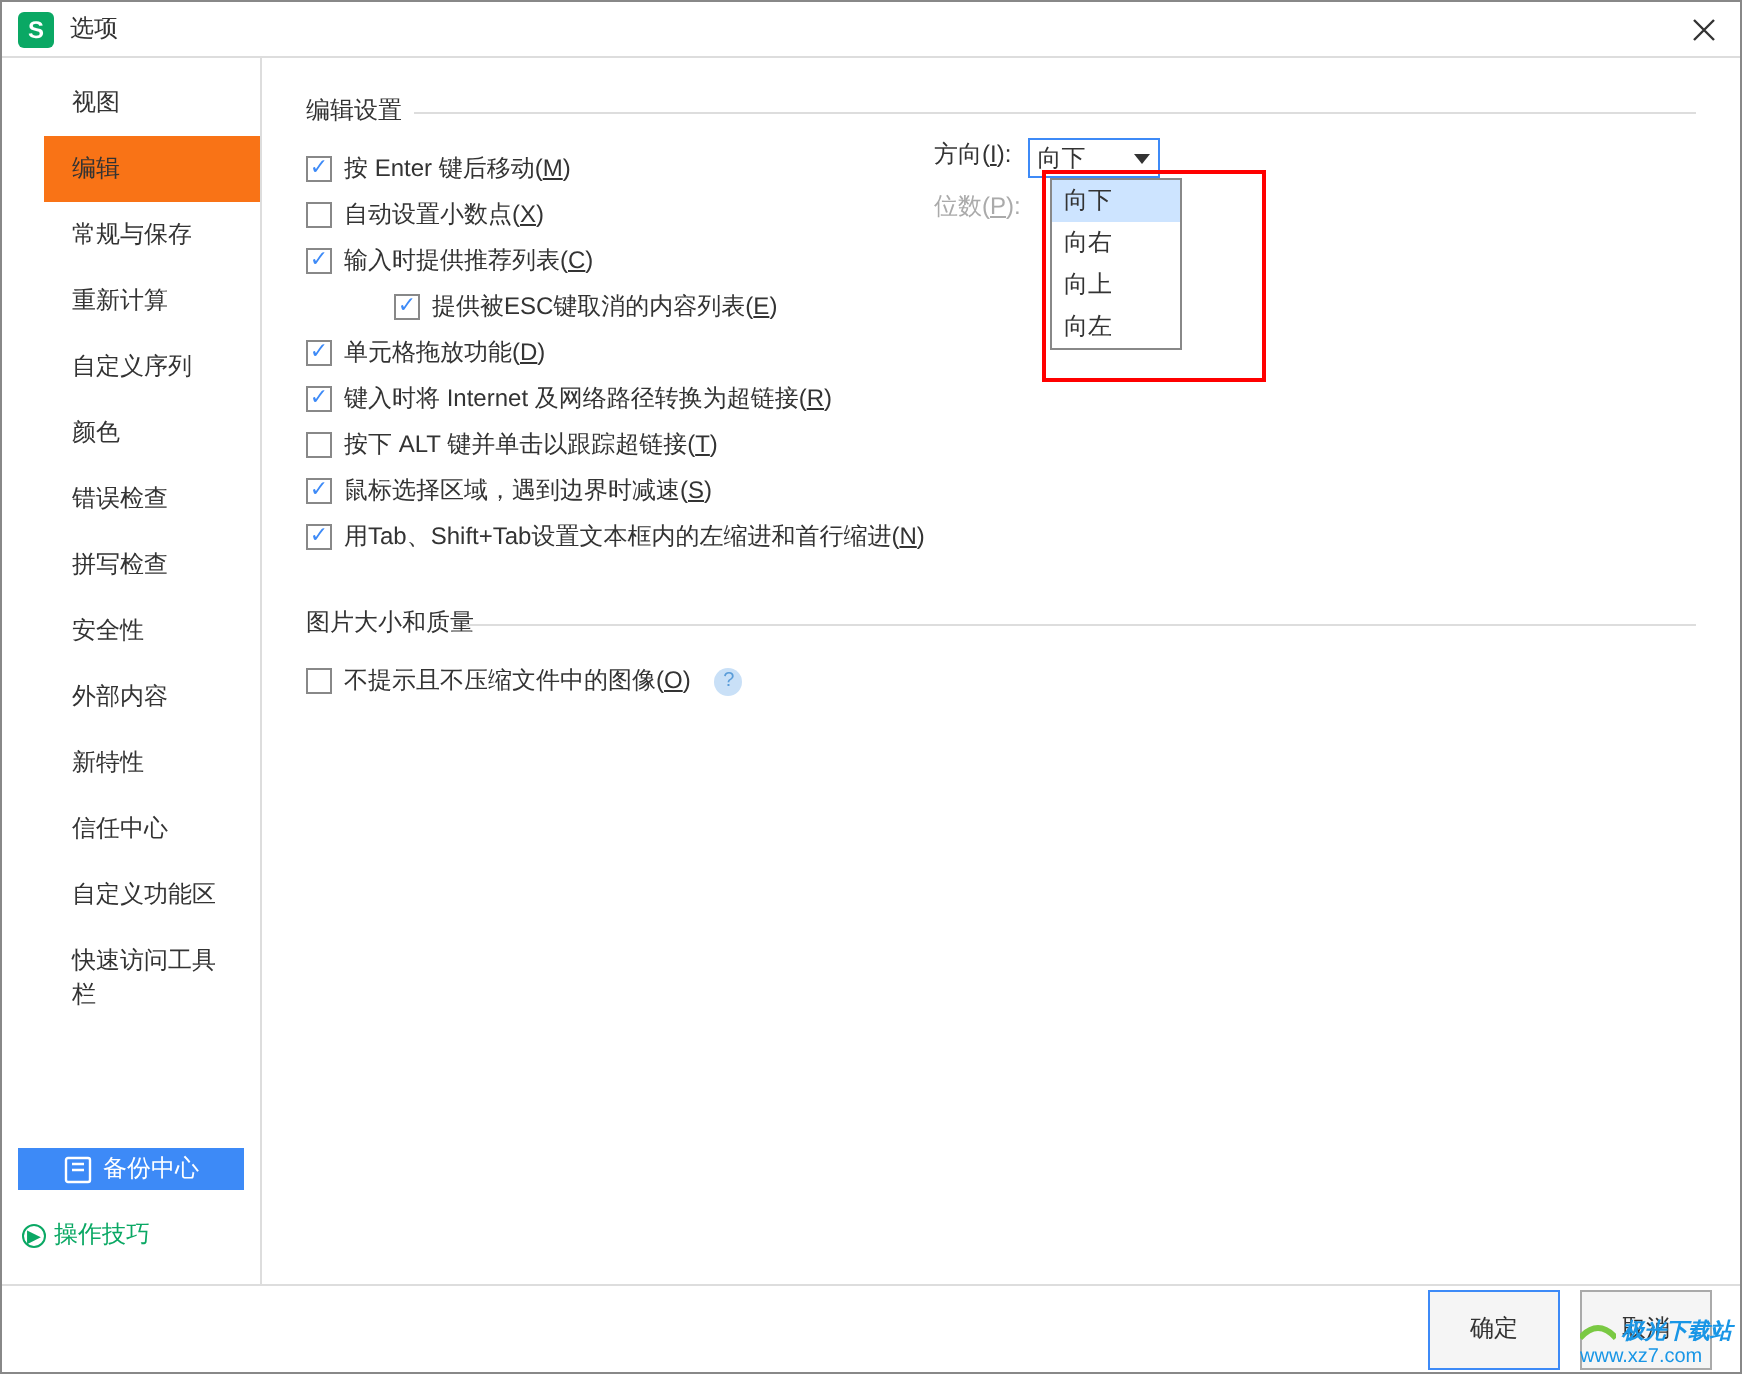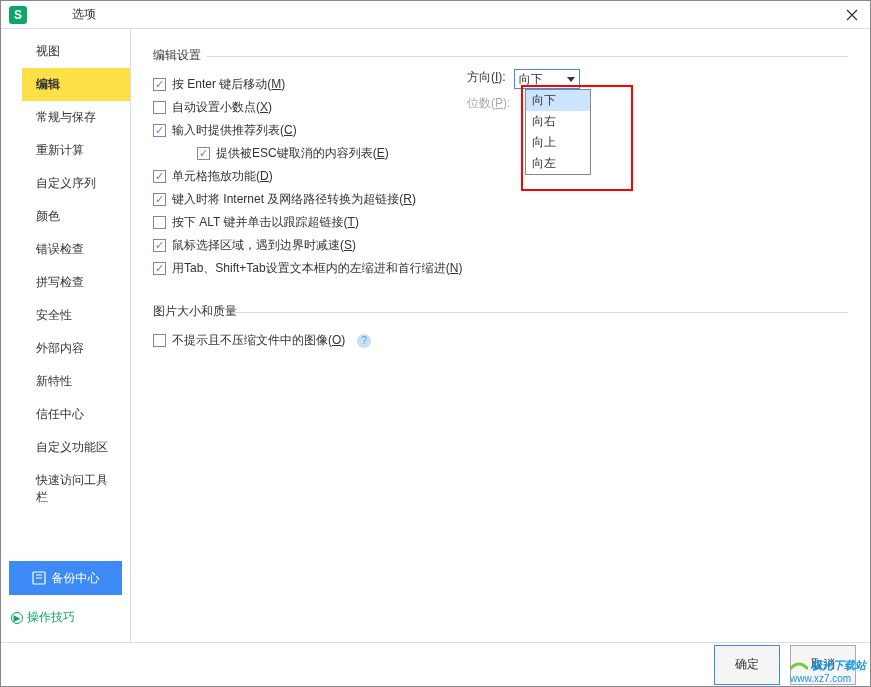--- a/index.html
+++ b/index.html
@@ -1,27 +1,27 @@
 <!DOCTYPE html>
 <html><head>
 <meta charset="utf-8">
 <style>
 * { box-sizing: border-box; margin: 0; padding: 0; }
 body { font-family: "Microsoft YaHei", sans-serif; font-size: 12px; color: #333; background: #fff; }
 .window { width: 871px; height: 687px; border: 1px solid #888; position: relative; display: flex; flex-direction: column; }
 .titlebar { height: 28px; display: flex; align-items: center; padding: 0 8px; border-bottom: 1px solid #ddd; }
 .titlebar .app-icon { width: 18px; height: 18px; background: #0aa864; border-radius: 3px; display: flex; align-items: center; justify-content: center; color: #fff; font-weight: bold; font-size: 12px; margin-right: 8px; }
-.titlebar .title { flex: 1; margin-left: 37px; }
+.titlebar .title { flex: 1; }
 .titlebar .close { width: 20px; height: 20px; display: flex; align-items: center; justify-content: center; cursor: pointer; }
 .body { flex: 1; display: flex; overflow: hidden; }
 .sidebar { width: 130px; border-right: 1px solid #ddd; display: flex; flex-direction: column; padding: 6px 0; }
 .sidebar-scroll { flex: 1; overflow-y: auto; padding-left: 21px; }
 .side-item { padding: 8px 14px; cursor: pointer; color: #333; }
-.side-item.active { background: #fde047; color: #333; font-weight: bold; }
-.backup-center { margin: 8px; background: #3d8af7; color: #fff; height: 34px; display: flex; align-items: center; justify-content: center; gap: 6px; cursor: pointer; }
+.side-item.active { background: #f97316; color: #333; }
+.backup-center { margin: 8px; background: #3d8af7; color: #fff; height: 21px; display: flex; align-items: center; justify-content: center; gap: 6px; cursor: pointer; }
 .backup-icon { width: 14px; height: 14px; }
 .tips { margin: 6px 10px 10px; color: #0aa864; display: flex; align-items: center; gap: 4px; cursor: pointer; }
 .tips-icon { width: 12px; height: 12px; border: 1.5px solid #0aa864; border-radius: 50%; display: flex; align-items: center; justify-content: center; font-size: 9px; }
 .content { flex: 1; padding: 18px 22px; position: relative; overflow: hidden; }
 .section-title { font-size: 12px; color: #333; margin-bottom: 12px; position: relative; }
 .section-title::after { content: ""; position: absolute; left: 54px; right: 0; top: 50%; border-top: 1px solid #ddd; }
 .section-title.imgsec::after { left: 80px; }
 .row { display: flex; align-items: center; margin: 6px 0 6px 0; gap: 6px; }
 .row.indent2 { margin-left: 44px; }
 .checkbox { width: 13px; height: 13px; border: 1px solid #888; display: inline-flex; align-items: center; justify-content: center; cursor: pointer; flex-shrink: 0; }

